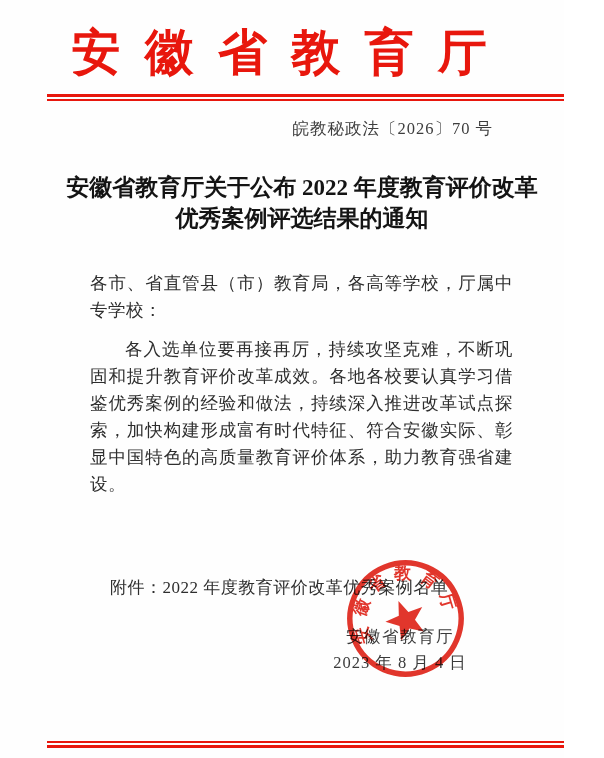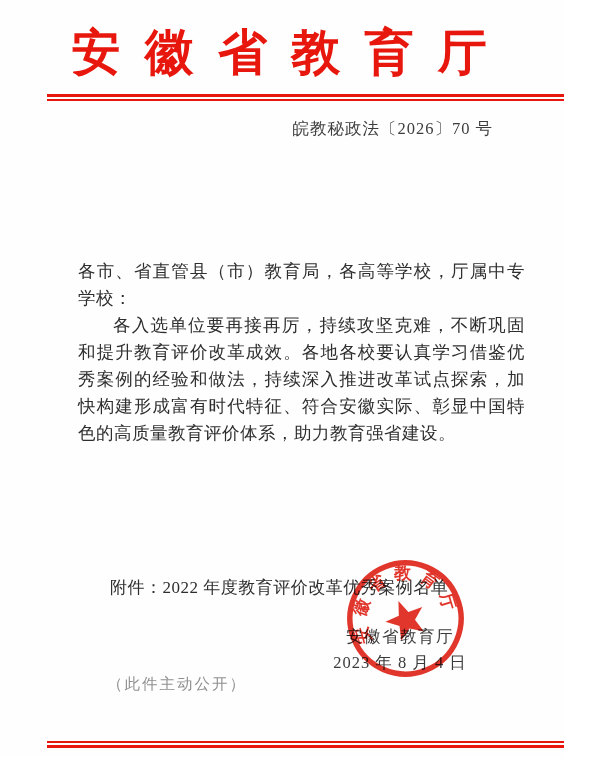--- a/index.html
+++ b/index.html
@@ -42,21 +42,21 @@
     position:absolute;top:172px;left:40px;width:524px;
     text-align:center;color:#141414;
     font-size:23px;font-weight:bold;line-height:31px;
   }
   .doc-title span{display:block;}
   .doc-body{
     position:absolute;top:258px;left:78px;width:447px;
     font-size:17.5px;line-height:27px;color:var(--body-text);
     text-align:justify;letter-spacing:0.5px;
   }
-  .doc-body p{margin:0;text-indent:2em;}
+  .doc-body p{margin:12px;text-indent:2em;}
   .doc-body .salutation{text-indent:0;}
   .attachment-line{
     position:absolute;top:576px;left:110px;
     font-size:17px;color:var(--body-text);letter-spacing:0.5px;
   }
   .signer-name{
     position:absolute;top:626px;left:326px;width:148px;
     text-align:center;font-size:16.5px;color:#3a3a3a;letter-spacing:1.5px;
   }
   .issue-date{
@@ -83,20 +83,24 @@
 <body>
 
 <div class="page">
 
   <div class="agency-name">安 徽 省 教 育 厅</div>
 
   <div class="rule-top"></div>
 
   <div class="doc-number">皖教秘政法〔2026〕70 号</div>
 
+  <div class="doc-title">
+    <span>安徽省教育厅关于公布 2022 年度教育评价改革</span>
+    <span>优秀案例评选结果的通知</span>
+  </div>
 
   <div class="doc-body">
     <p class="salutation">各市、省直管县（市）教育局，各高等学校，厅属中专学校：</p>
     <p>各入选单位要再接再厉，持续攻坚克难，不断巩固和提升教育评价改革成效。各地各校要认真学习借鉴优秀案例的经验和做法，持续深入推进改革试点探索，加快构建形成富有时代特征、符合安徽实际、彰显中国特色的高质量教育评价体系，助力教育强省建设。</p>
   </div>
 
   <div class="attachment-line">附件：2022 年度教育评价改革优秀案例名单</div>
 
   <div class="signer-name">安徽省教育厅</div>
   <div class="issue-date">2023 年 8 月 4 日</div>
@@ -105,17 +109,16 @@
     <g transform="rotate(-22 62 62)">
       <circle cx="62" cy="62" r="56" fill="none" stroke-width="5.5"></circle>
       <polygon points="62,43 67.2,56.9 82,57.5 70.4,66.7 74.3,81 62,72.8 49.7,81 53.6,66.7 42,57.5 56.8,56.9"></polygon>
       <path id="sealArc" d="M 29.2,84.9 A 40,40 0 1 1 94.8,84.9" fill="none"></path>
       <text>
         <textPath href="#sealArc" startOffset="9%">安徽省教育厅</textPath>
       </text>
     </g>
   </svg>
 
-  <div class="disclosure-note">（此件主动公开）</div>
 
   <div class="rule-bottom"></div>
 
 </div>
 
 </body></html>

